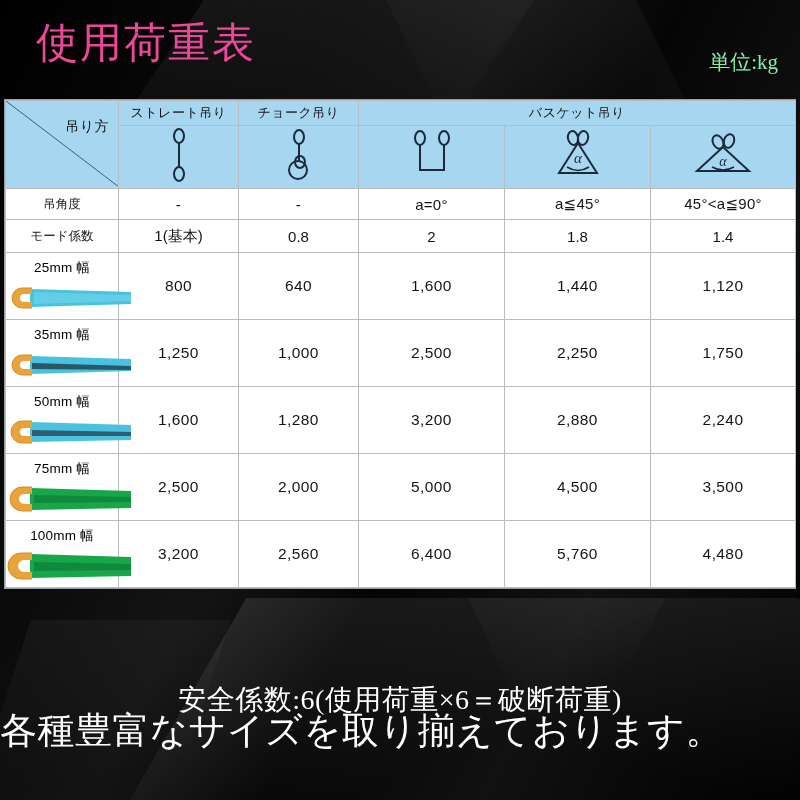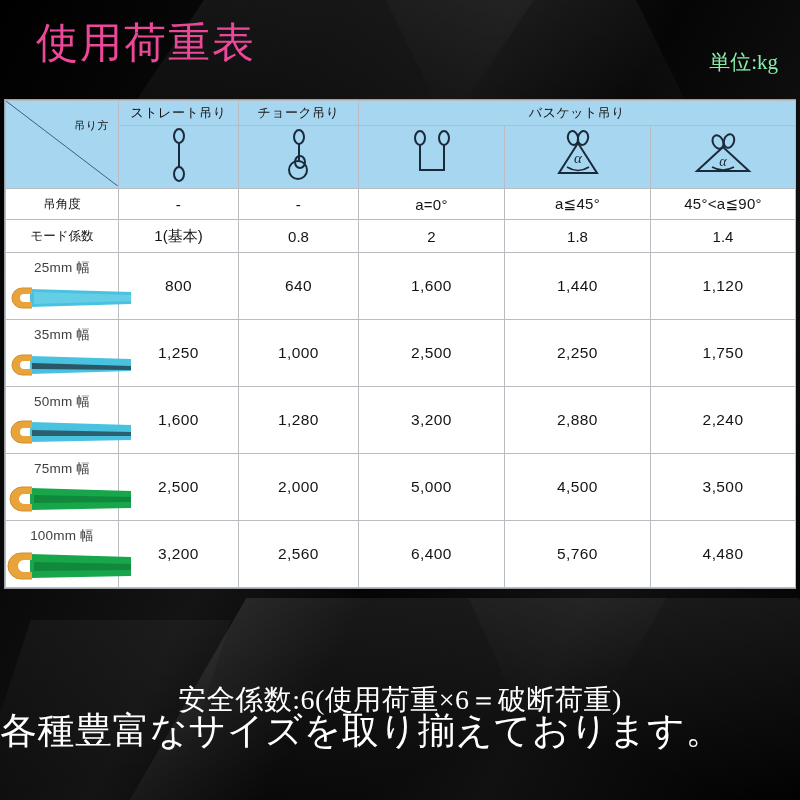--- a/index.html
+++ b/index.html
@@ -127,21 +127,21 @@
     height: 86px;
   }
   .corner .diag {
     position: absolute;
     inset: 0;
   }
   .corner .corner-txt {
     position: absolute;
     right: 9px;
     top: 17px;
-    font-size: 11px;
+    font-size: 14px;
     letter-spacing: 0.5px;
     color: #101010;
   }
   .row-lbl {
     font-size: 12.5px;
     height: 30px;
   }
   .row-val {
     font-size: 15px;
     height: 30px;
@@ -153,21 +153,21 @@
   }
   .size-cell {
     position: relative;
     height: 66px;
   }
   .size-cell .size-txt {
     position: absolute;
     top: 6px;
     left: 0; right: 0;
     font-size: 13.5px;
-    color: #404040;
+    color: #000000;
     letter-spacing: 0.2px;
   }
   .size-cell .sling {
     position: absolute;
     left: 0;
     bottom: 6px;
     width: 125px;
     height: 30px;
   }
   .data-val {

